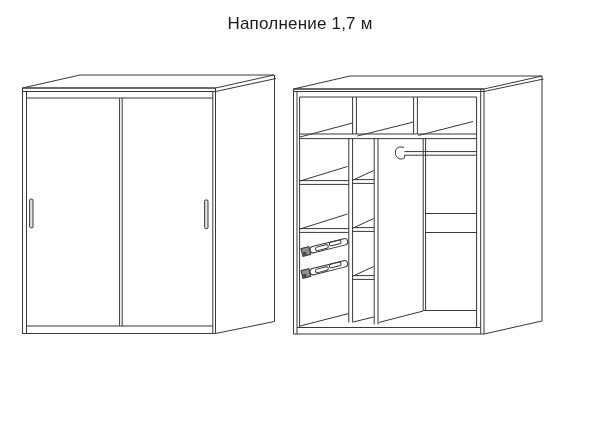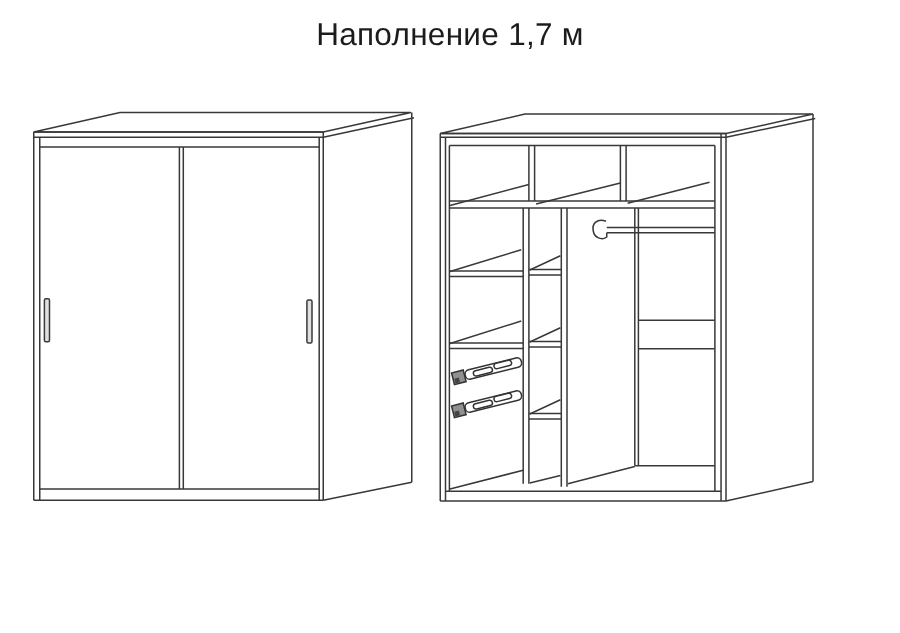--- a/index.html
+++ b/index.html
@@ -16,21 +16,21 @@
     width: 600px;
     height: 422px;
     background: #ffffff;
   }
   .title {
     position: absolute;
     top: 11px;
     left: 0;
     width: 100%;
     text-align: center;
-    font-size: 21px;
+    font-size: 17px;
     line-height: 26px;
     color: #1c1c1c;
     letter-spacing: 0.2px;
   }
   svg.drawing {
     position: absolute;
     top: 0;
     left: 0;
   }
   svg .ln {

